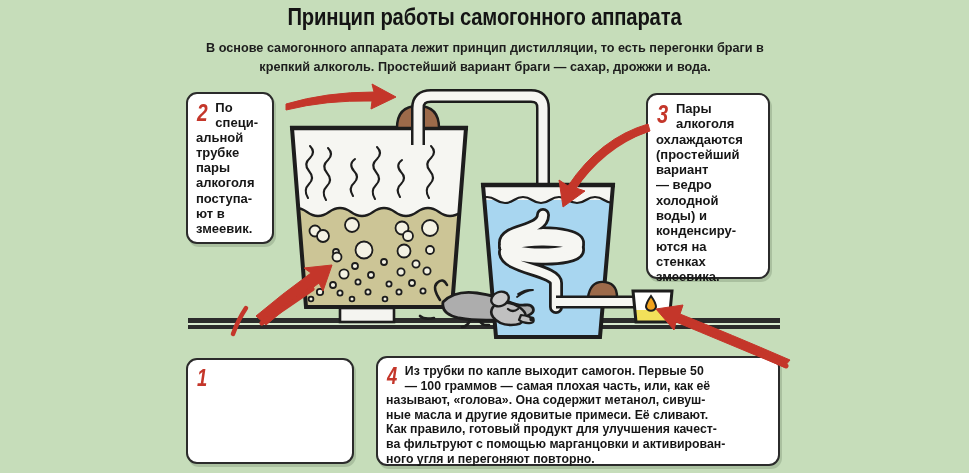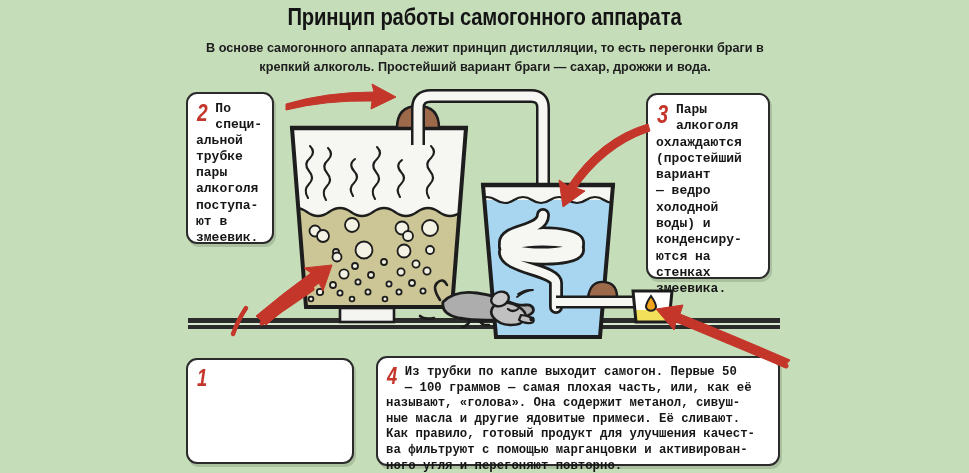--- a/index.html
+++ b/index.html
@@ -67,21 +67,21 @@
   .callout .num {
     color: #c4362a;
     font-weight: bold;
     font-style: italic;
     float: left;
     line-height: 1;
     margin: 1px 5px 0 1px;
     transform: scaleX(0.8);
     transform-origin: left top;
   }
-  .ctext { white-space: pre-line; font-family: Liberation Mono, monospace; }
+  .ctext { white-space: pre-line; }
 
   #box2 {
     left: 186px; top: 92px;
     width: 88px; height: 152px;
     font-size: 13px; line-height: 15.1px;
   }
   #box2 .num { font-size: 24px; }
 
   #box3 {
     left: 646px; top: 93px;

